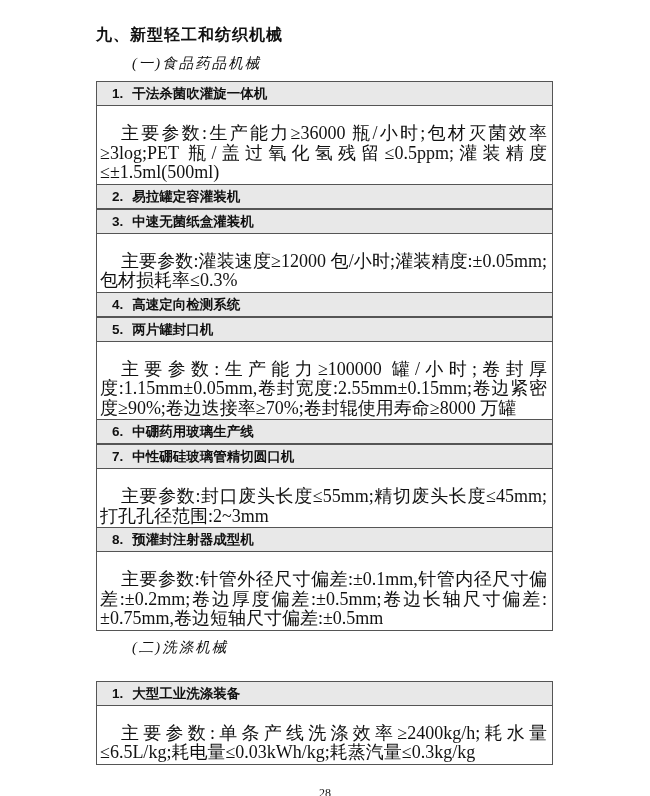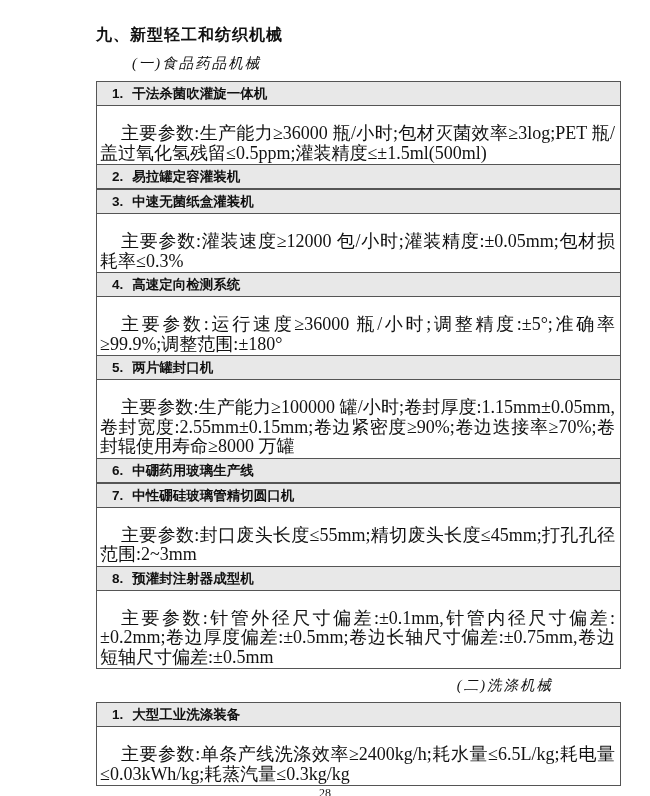--- a/index.html
+++ b/index.html
@@ -30,23 +30,23 @@
   }
   .section-heading {
     font-style: italic;
     font-weight: normal;
     font-size: 14.5px;
     line-height: 20px;
     margin-left: 36px;
     letter-spacing: 2px;
   }
   .section-heading.first { margin-top: 7px; margin-bottom: 8px; }
-  .section-heading.second { margin-top: 6px; margin-bottom: 7px; text-align: right; }
+  .section-heading.second { margin-top: 6px; margin-bottom: 24px; }
   .spec-table {
-    width: 525px;
+    width: 457px;
     border-bottom: 1px solid var(--border_color, #555);
   }
   .spec-item { border-left: 1px solid var(--border_color, #555);
                border-right: 1px solid var(--border_color, #555); }
   .spec-header {
     background: var(--header_bg, #e8e8e8);
     border-top: 1px solid var(--border_color, #555);
     border-bottom: 1px solid var(--border_color, #555);
     font-family: "Liberation Sans", "DejaVu Sans", sans-serif;
     font-weight: bold;
@@ -100,21 +100,20 @@
       <div class="spec-header">
         <span class="num">3.</span><span class="ttl">中速无菌纸盒灌装机</span>
       </div>
       <div class="spec-params">主要参数:灌装速度≥12000 包/小时;灌装精度:±0.05mm;包材损耗率≤0.3%</div>
     </div>
 
     <div class="spec-item">
       <div class="spec-header">
         <span class="num">4.</span><span class="ttl">高速定向检测系统</span>
       </div>
-      <div class="spec-params">主要参数:运行速度≥36000 瓶/小时;调整精度:±5°;准确率≥99.9%;调整范围:±180°</div>
     </div>
 
     <div class="spec-item">
       <div class="spec-header">
         <span class="num">5.</span><span class="ttl">两片罐封口机</span>
       </div>
       <div class="spec-params">主要参数:生产能力≥100000 罐/小时;卷封厚度:1.15mm±0.05mm,卷封宽度:2.55mm±0.15mm;卷边紧密度≥90%;卷边迭接率≥70%;卷封辊使用寿命≥8000 万罐</div>
     </div>
 
     <div class="spec-item">

